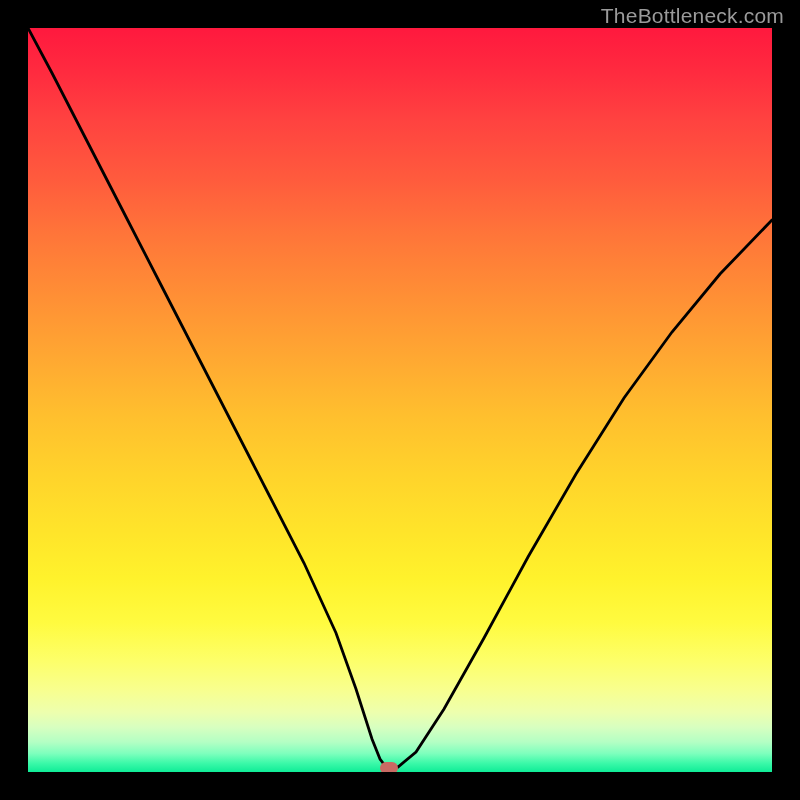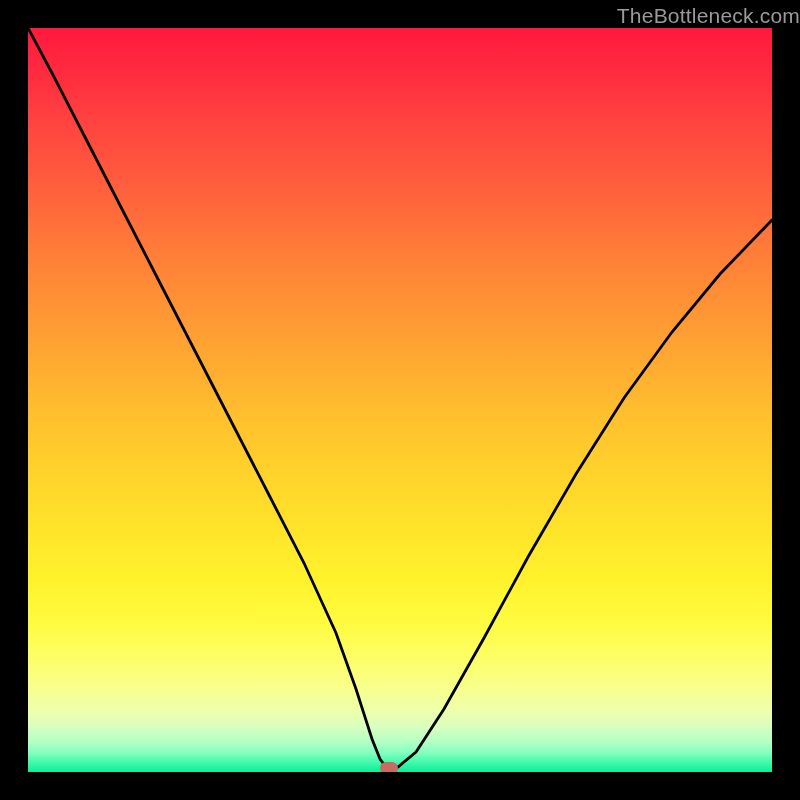--- a/index.html
+++ b/index.html
@@ -73,14 +73,14 @@
   <div class="plot-area">
     <div class="gradient-bg"></div>
 
     <svg class="curve-svg" width="744" height="744" viewBox="0 0 744 744">
       <path fill="none" stroke="#000" stroke-width="2.8" stroke-linecap="round" d="M0.0 0.0 L24.0 45.0 L60.0 115.0 L96.0 185.0 L132.0 255.0 L168.0 325.0 L204.0 395.0 L240.0 465.0 L276.0 535.0 L308.0 605.0 L328.0 661.0 L344.0 711.0 L352.0 731.0 L358.0 739.0 L370.0 739.0 L388.0 724.0 L416.0 681.0 L456.0 610.0 L500.0 529.0 L548.0 446.0 L596.0 370.0 L644.0 304.0 L692.0 246.0 L744.0 192.0"></path>
     </svg>
 
     <div class="marker" style="left: 361px; top: 740px; background: rgb(201, 106, 99);"></div>
   </div>
 
-  <div class="watermark" style="top:4px; right:0;">TheBottleneck.com</div>
+  <div class="watermark" style="top:4px; right:16px;">TheBottleneck.com</div>
 </div>
 
 </body></html>

